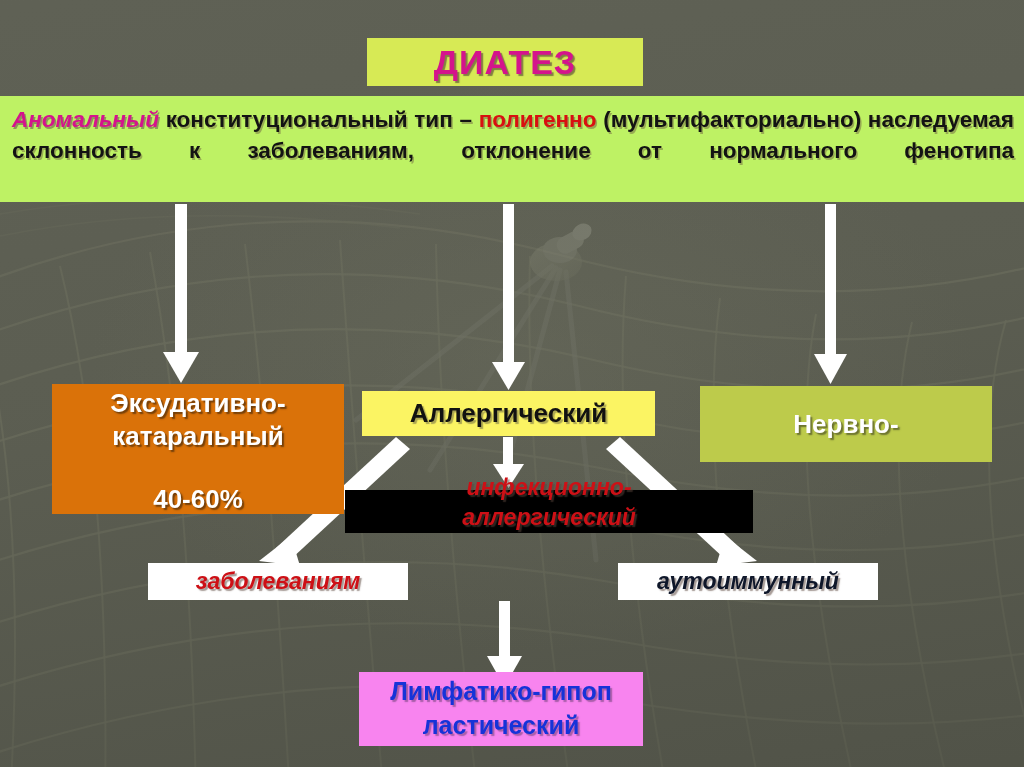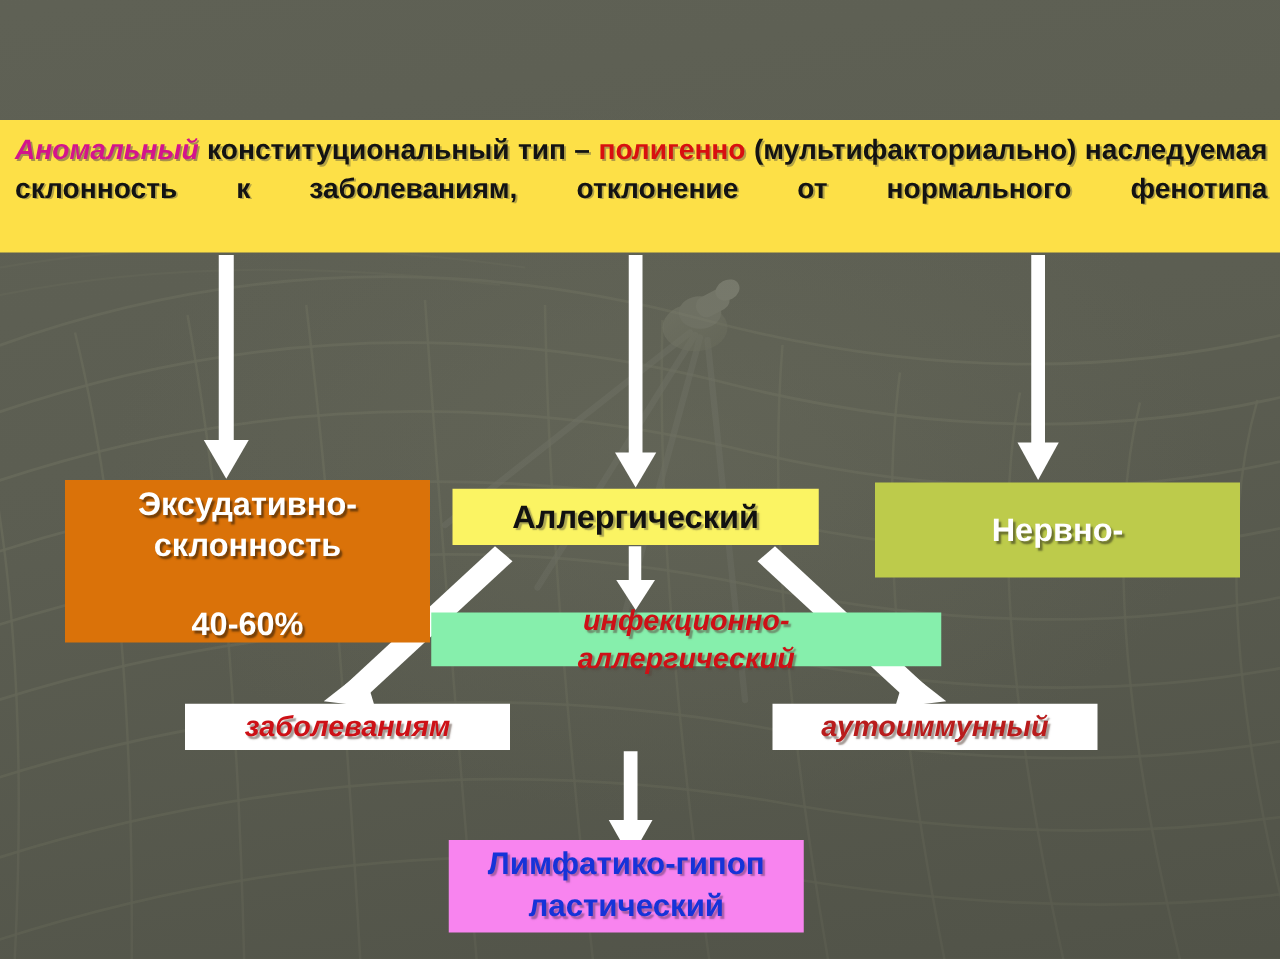--- a/index.html
+++ b/index.html
@@ -54,21 +54,21 @@
     white-space: nowrap;
   }
 
   
   .banner {
     position: absolute;
     left: 0px;
     top: 96px;
     width: 1024px;
     height: 106px;
-    background: #fde047;
+    background: #bef264;
     box-sizing: border-box;
     padding: 8px 10px 6px 12px;
   }
   .banner p {
     margin: 0;
     font-size: 22.5px;
     font-weight: bold;
     line-height: 31px;
     color: #131313;
     text-align: justify;
@@ -142,23 +142,23 @@
     line-height: 33px;
     text-shadow: 2px 2px 1.5px rgba(85,90,40,0.8);
     align-items: center;
   }
 
   .node-infect {
     left: 345px;
     top: 490px;
     width: 408px;
     height: 43px;
-    background: #86efac;
+    background: #000000;
     overflow: visible;
-    justify-content: center;
+    justify-content: flex-end;
   }
   .node-infect .txt {
     position: relative;
     top: -1px;
     font-size: 23px;
     line-height: 30px;
     font-style: italic;
     color: #cd1016;
     text-shadow: 2px 2px 1.2px rgba(90,70,60,0.55);
     white-space: nowrap;
@@ -177,21 +177,21 @@
   }
 
   .node-autoimmune {
     left: 618px;
     top: 563px;
     width: 260px;
     height: 37px;
     background: #ffffff;
     font-size: 23px;
     font-style: italic;
-    color: #b91c1c;
+    color: #0f172a;
     text-shadow: 2px 2px 1.2px rgba(90,70,60,0.55);
   }
 
   .node-lympho {
     left: 359px;
     top: 672px;
     width: 284px;
     height: 74px;
     background: #f884ef;
     overflow: visible;
@@ -314,28 +314,31 @@
       <polygon points="620,437 606,449 726,560 740,548" fill="#ffffff"></polygon>
       <polygon points="757,561 725,536 716,566" fill="#ffffff"></polygon>
     </g>
 
     <g>
       <rect x="499" y="601" width="11" height="60" fill="#ffffff"></rect>
       <polygon points="487,656 522,656 504.5,687" fill="#ffffff"></polygon>
     </g>
   </svg>
 
+  <div class="title-band">
+    <span class="title-text">ДИАТЕЗ</span>
+  </div>
 
   <div class="banner">
     <p><span class="w-anom">Аномальный</span> <span>конституциональный тип –</span> <span class="w-poly">полигенно</span> <span>(мультифакториально) наследуемая склонность к заболеваниям, отклонение от нормального фенотипа</span></p>
   </div>
 
   <div class="node node-exudative">
     <span class="line">Эксудативно-</span>
-    <span class="line">склонность</span>
+    <span class="line">катаральный</span>
     <span class="line pct">40-60%</span>
   </div>
 
   <div class="node node-allergic">
     <span class="line">Аллергический</span>
   </div>
 
   <div class="node node-neuro">
     <span class="line">Нервно-</span>
   </div>

